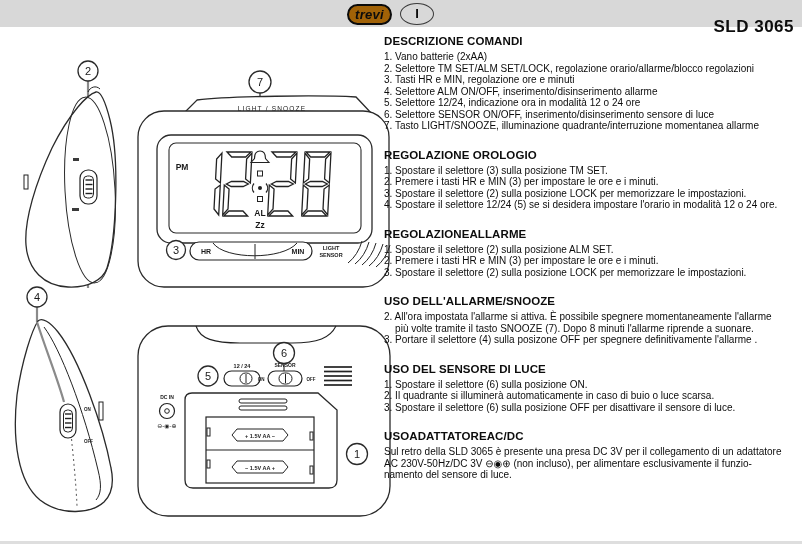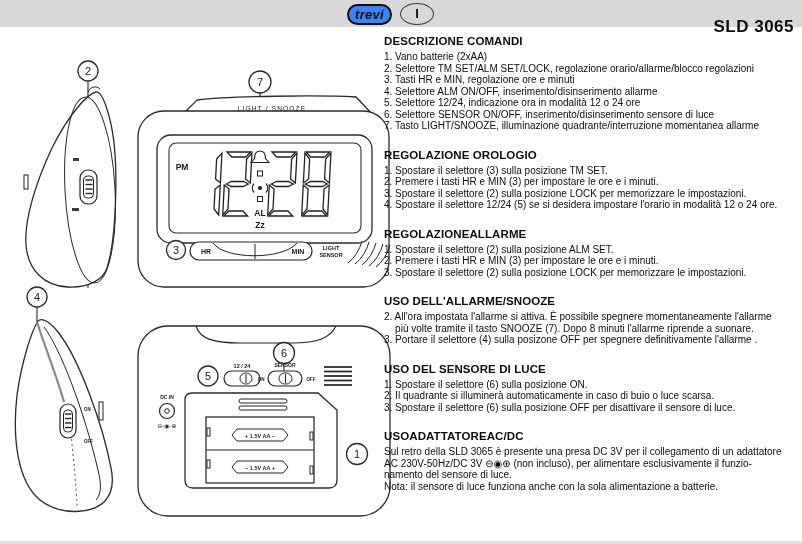--- a/index.html
+++ b/index.html
@@ -2,21 +2,21 @@
 <html><head>
 <meta charset="utf-8">
 <style>
   html,body{margin:0;padding:0;}
   body{width:802px;height:544px;position:relative;background:#fff;overflow:hidden;
        font-family:"Liberation Sans",sans-serif;color:#0c0c0c;}
   
   .topbar{position:absolute;left:0;top:0;width:802px;height:27px;background:#d8d8d8;}
   .brand{position:absolute;left:347px;top:4px;height:17px;padding:0 6px;border:2.2px solid #0b0b0b;
          border-radius:12px;font-weight:bold;font-style:italic;font-size:13px;line-height:17px;
-         letter-spacing:.3px;background:#3b82f6;}
+         letter-spacing:.3px;background:#a16207;}
   .langbadge{position:absolute;left:400px;top:3px;width:32px;height:20px;border:1.6px solid #3a3a3a;
          border-radius:50%;text-align:center;font-weight:bold;font-size:13px;line-height:20px;}
   .model{position:absolute;right:8px;top:17px;font-weight:bold;font-size:17px;letter-spacing:.5px;}
   
   #sections{position:absolute;left:384px;top:35px;width:394px;}
   .section-title{font-weight:bold;font-size:11.5px;line-height:13px;letter-spacing:.1px;
                  margin:17px 0 3px 0;}
   .section:first-child .section-title{margin-top:0;}
   .line{font-size:10px;line-height:11.5px;white-space:nowrap;letter-spacing:0;}
   
@@ -240,17 +240,16 @@
       <div class="section-title">USO DEL SENSORE DI LUCE</div>
       <div class="line">1. Spostare il selettore (6) sulla posizione ON.</div>
       <div class="line">2. Il quadrante si illuminerà automaticamente in caso di buio o luce scarsa.</div>
       <div class="line">3. Spostare il selettore (6) sulla posizione OFF per disattivare il sensore di luce.</div>
     </div>
     <div class="section">
       <div class="section-title">USOADATTATOREAC/DC</div>
       <div class="line">Sul retro della SLD 3065 è presente una presa DC 3V per il collegamento di un adattatore</div>
       <div class="line">AC 230V-50Hz/DC 3V ⊖◉⊕  (non incluso), per alimentare esclusivamente il funzio-</div>
       <div class="line">namento del sensore di luce.</div>
-      <div class="line">Nota: il sensore di luce funziona anche con la sola alimentazione a batterie.</div>
     </div>
   </div>
 
 <div class="botline"></div>
 
 </body></html>

